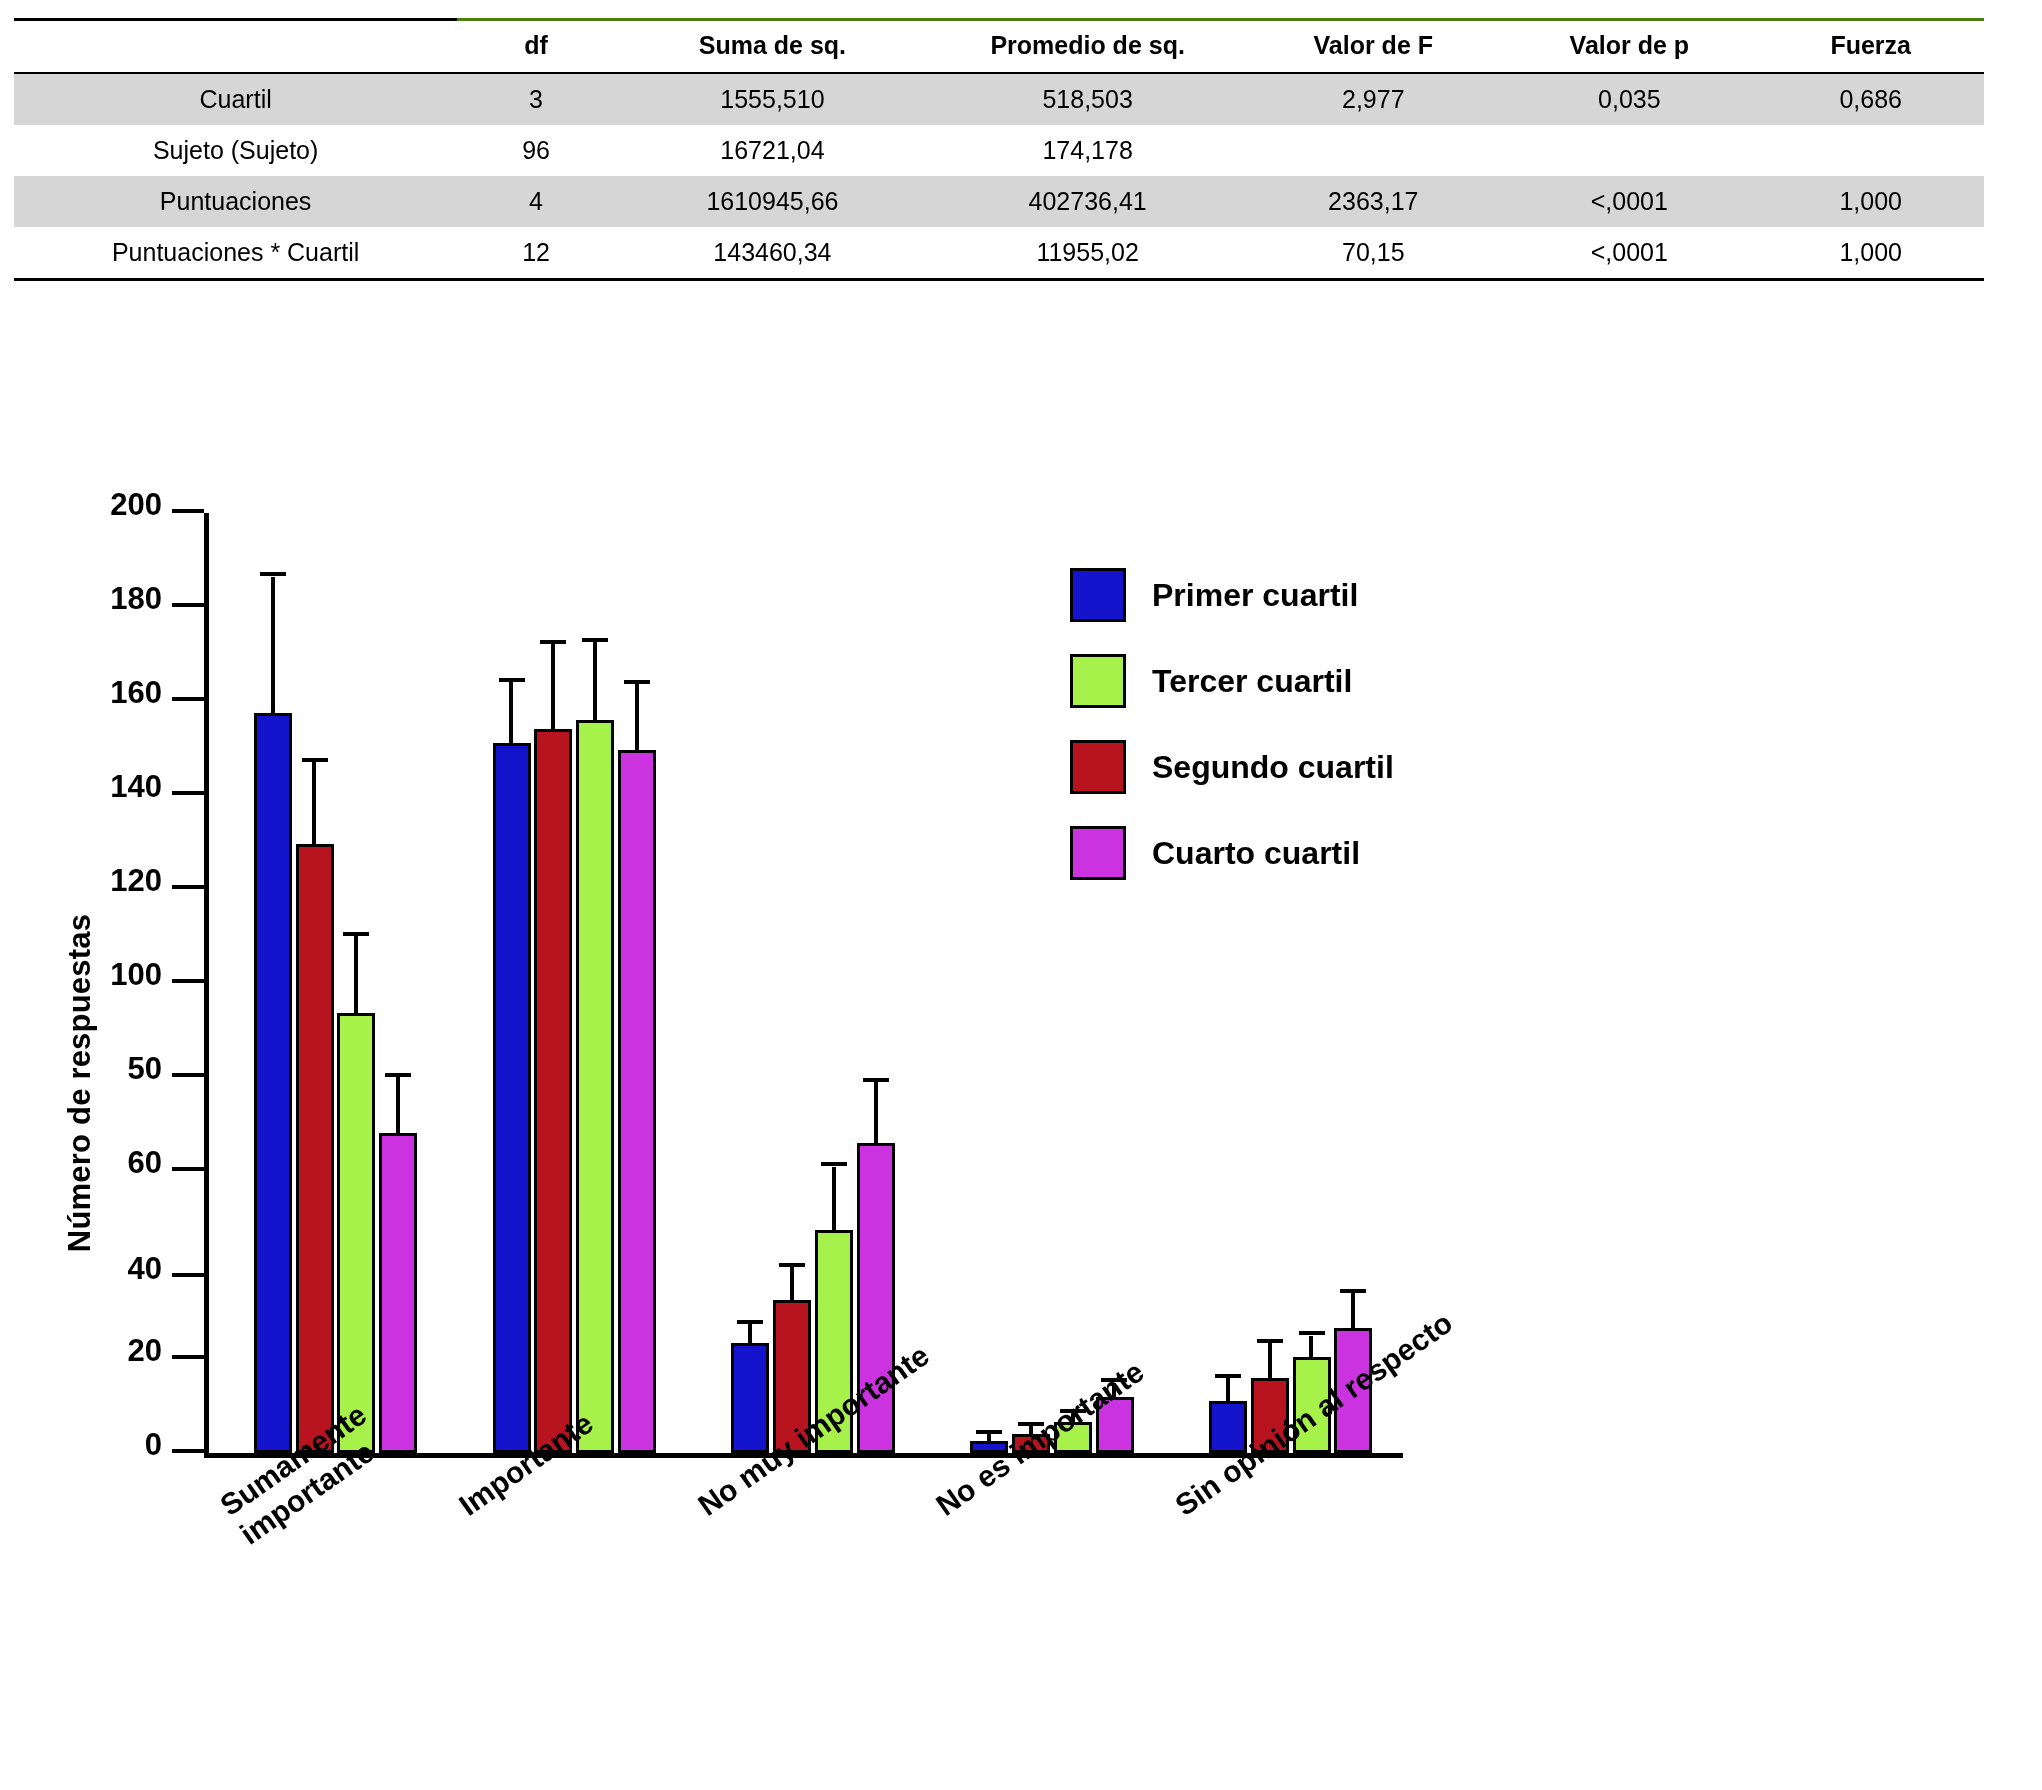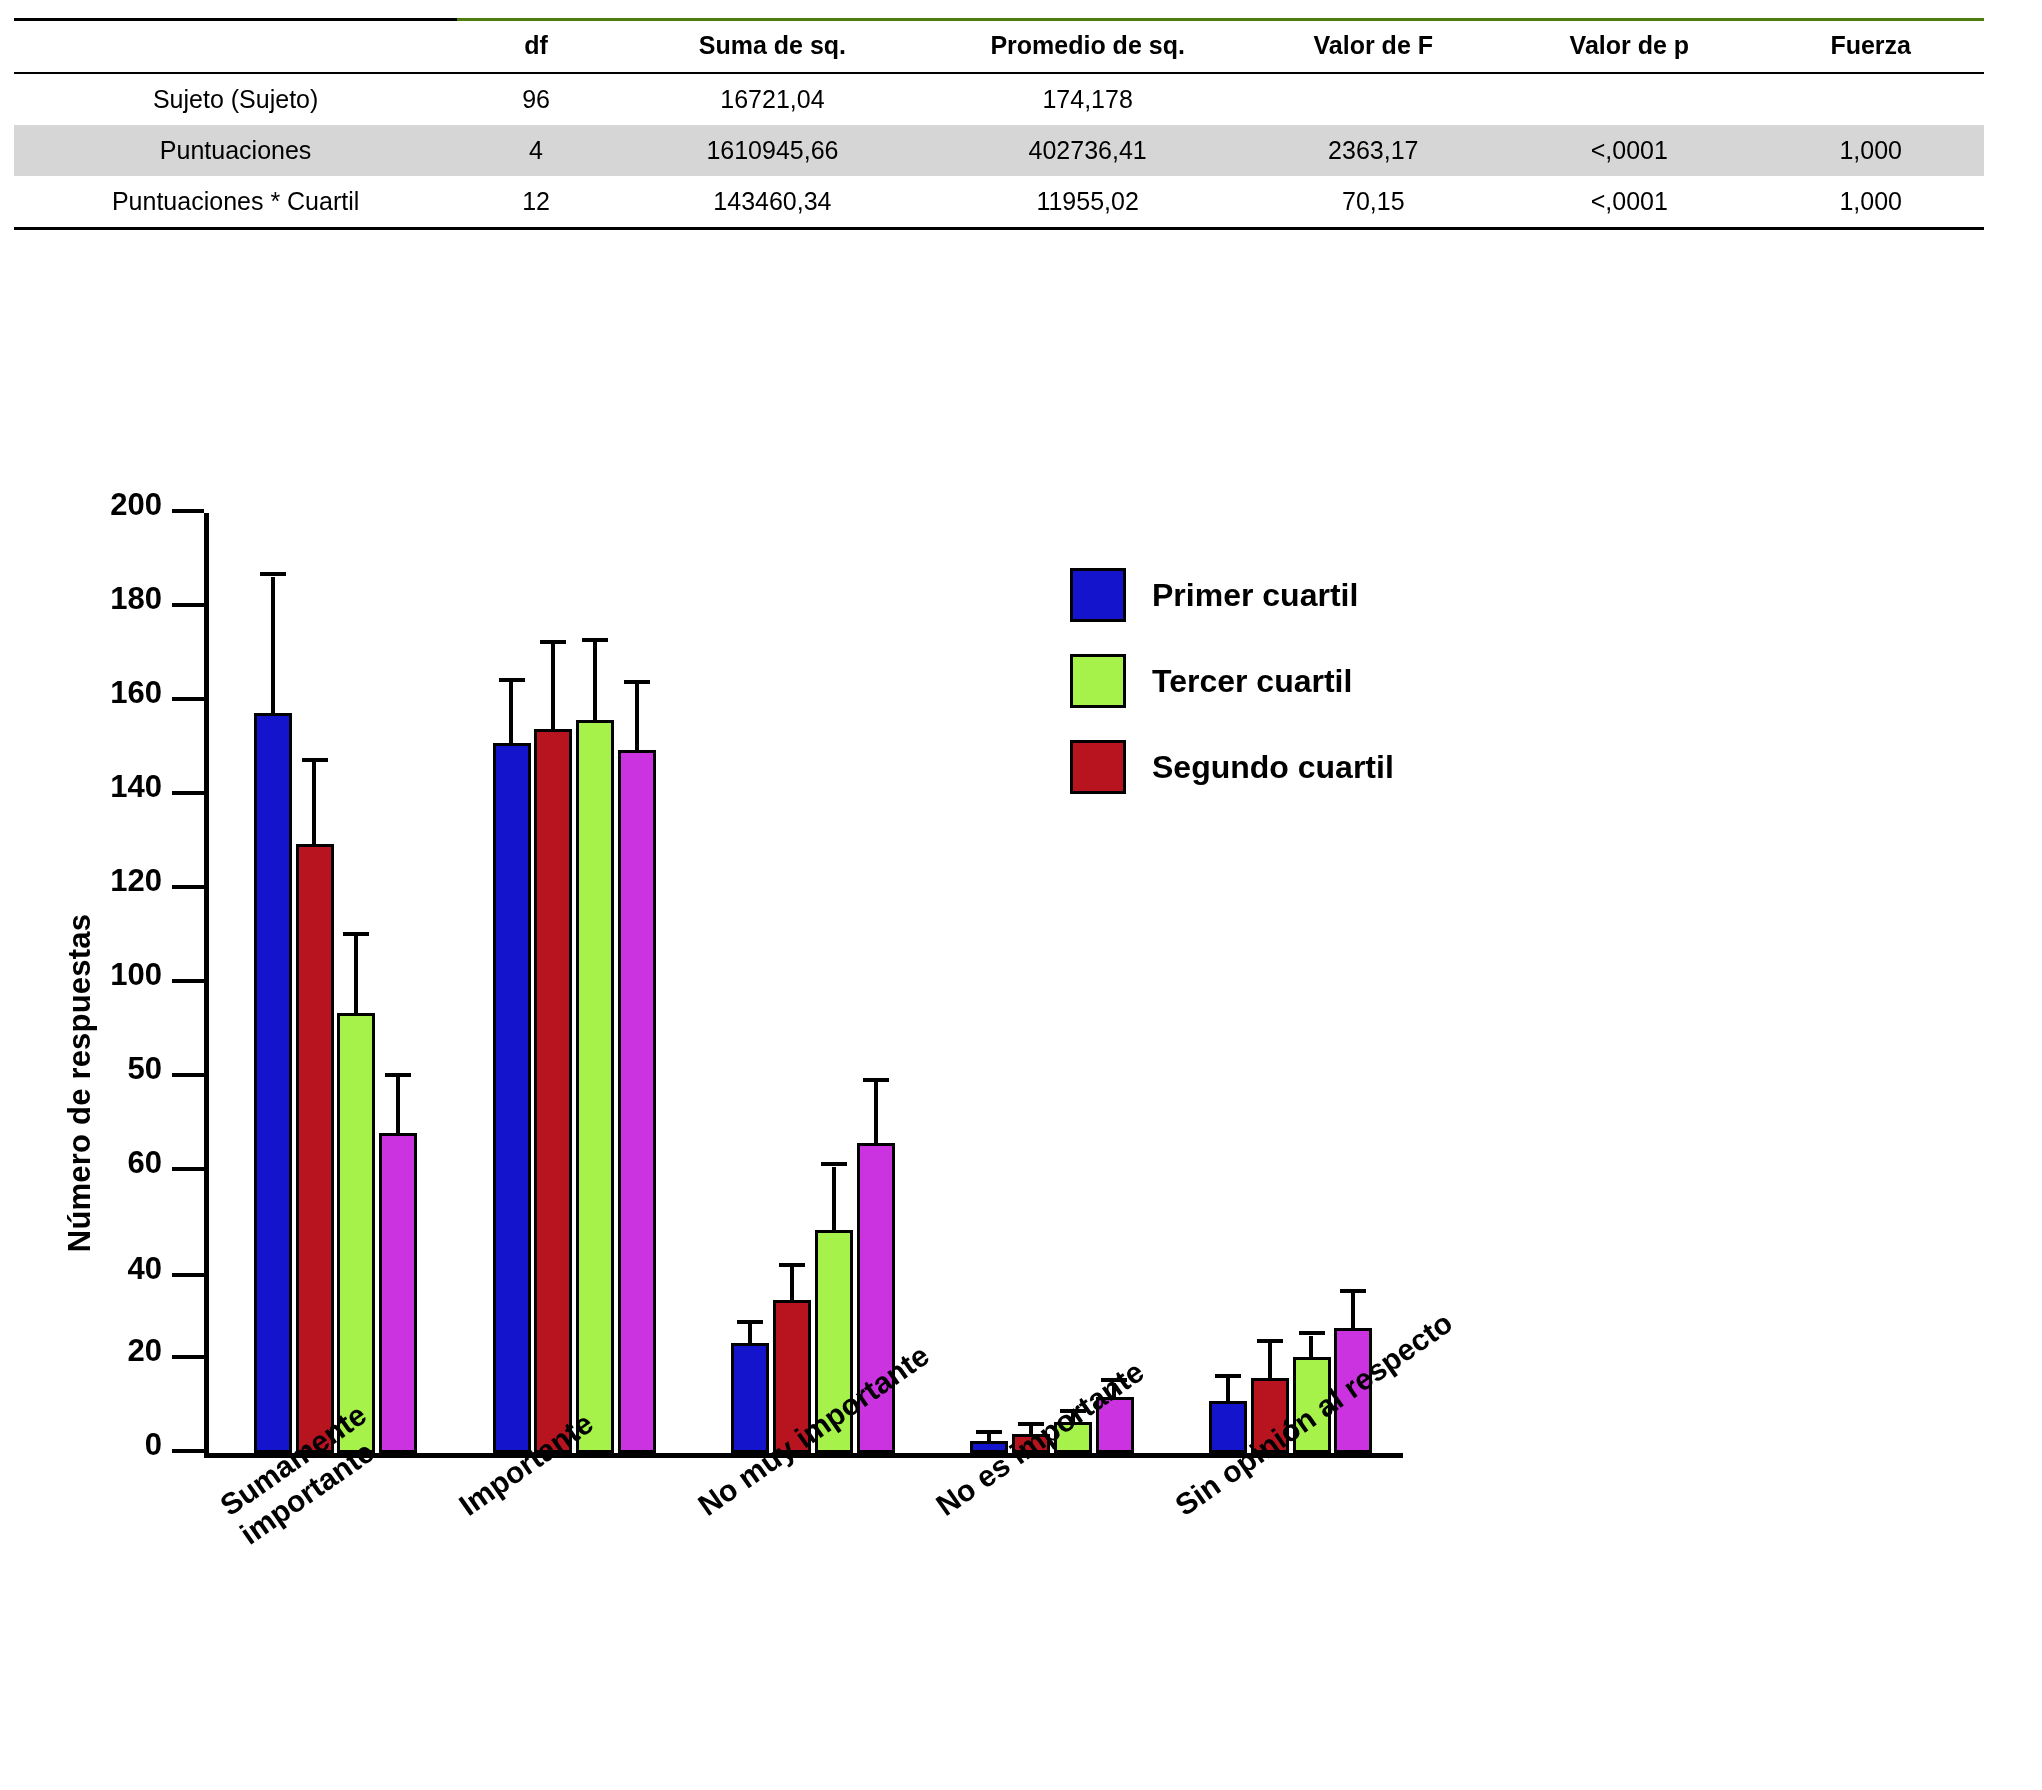--- a/index.html
+++ b/index.html
@@ -191,20 +191,29 @@
         <th class="rowlabel"></th>
         <th>df</th>
         <th>Suma de sq.</th>
         <th>Promedio de sq.</th>
         <th>Valor de F</th>
         <th>Valor de p</th>
         <th>Fuerza</th>
       </tr>
     </thead>
     <tbody>
+      <tr class="shaded">
+        <td class="rowlabel">Cuartil</td>
+        <td>3</td>
+        <td>1555,510</td>
+        <td>518,503</td>
+        <td>2,977</td>
+        <td>0,035</td>
+        <td>0,686</td>
+      </tr>
       <tr>
         <td class="rowlabel">Sujeto (Sujeto)</td>
         <td>96</td>
         <td>16721,04</td>
         <td>174,178</td>
         <td></td>
         <td></td>
         <td></td>
       </tr>
       <tr class="shaded">
@@ -341,15 +350,19 @@
         <div class="legend-label">Primer cuartil</div>
       </div>
       <div class="legend-row">
         <div class="legend-swatch" style="background: rgb(166, 242, 75);"></div>
         <div class="legend-label">Tercer cuartil</div>
       </div>
       <div class="legend-row">
         <div class="legend-swatch" style="background: rgb(184, 20, 32);"></div>
         <div class="legend-label">Segundo cuartil</div>
       </div>
+      <div class="legend-row">
+        <div class="legend-swatch" style="background: rgb(204, 51, 224);"></div>
+        <div class="legend-label">Cuarto cuartil</div>
+      </div>
     </div>
 </div>
 
 
 </body></html>

